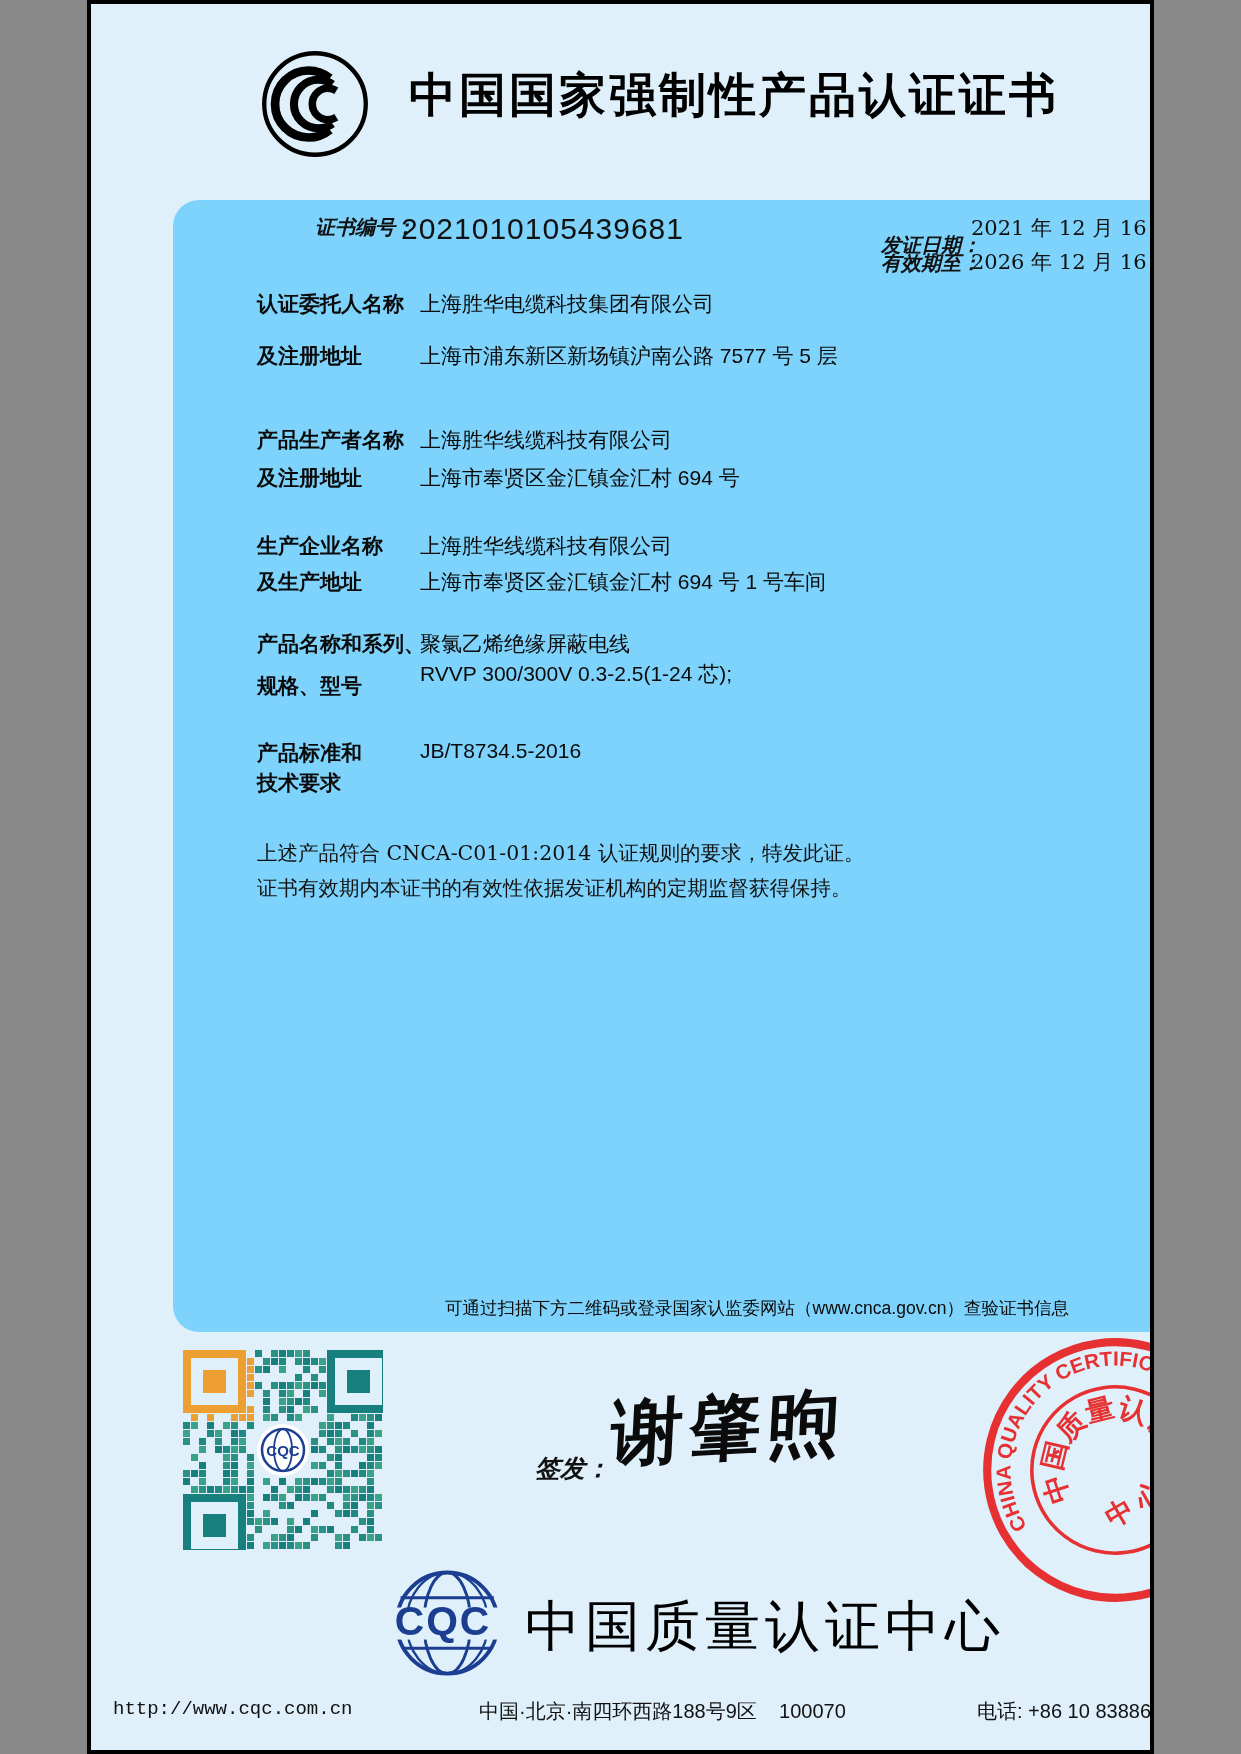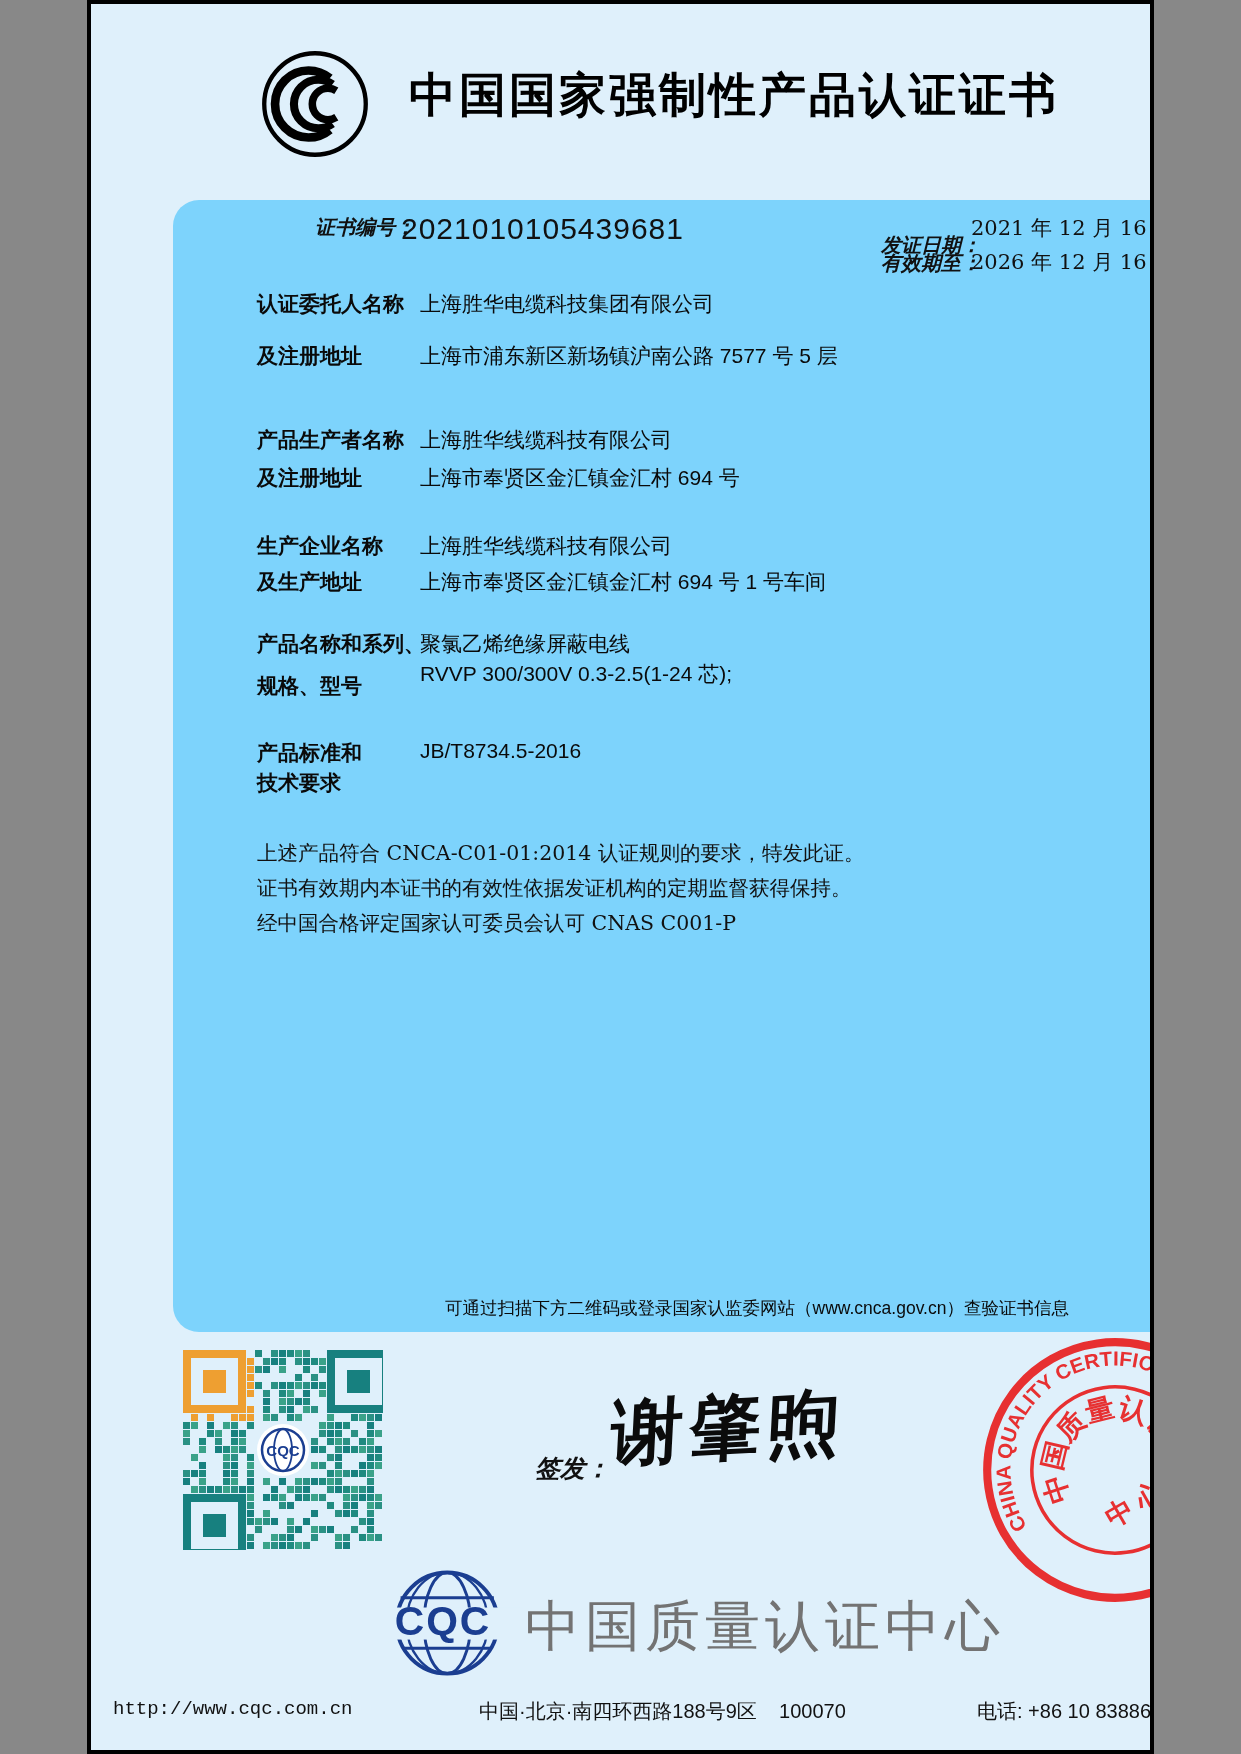--- a/index.html
+++ b/index.html
@@ -43,21 +43,21 @@
   .signature{
     position:absolute;left:520px;top:1376px;
     font-size:72px;font-weight:bold;color:#0b0b0b;
     font-family:"DejaVu Serif",serif;
     transform:rotate(-3deg) skewX(-6deg);
     letter-spacing:6px;
   }
   .cqc-globe{position:absolute;left:296px;top:1562px;width:136px;height:118px;}
   .org-name{
     position:absolute;left:434px;top:1586px;
-    font-size:55px;font-weight:500;letter-spacing:5px;color:#737373;
+    font-size:55px;font-weight:500;letter-spacing:5px;color:#000000;
   }
   .stamp{position:absolute;left:882px;top:1324px;width:284px;height:284px;opacity:.93;}
   
   .footer-website{position:absolute;left:14px;top:1694px;font-size:19px;font-family:"Liberation Mono",monospace;letter-spacing:0px;margin-left:8px;}
   .footer-address{position:absolute;left:388px;top:1694px;font-size:20px;white-space:pre;}
   .footer-phone{position:absolute;left:886px;top:1694px;font-size:20px;white-space:pre;}
 </style>
 </head>
 <body>
 
@@ -101,21 +101,20 @@
     <span class="abs val" style="left:247px;top:460px">RVVP 300/300V 0.3-2.5(1-24 芯);</span>
     <span class="abs lbl" style="left:84px;top:472px">规格、型号</span>
 
     <span class="abs lbl" style="left:84px;top:539px">产品标准和</span>
     <span class="abs val" style="left:247px;top:539px">JB/T8734.5-2016</span>
     <span class="abs lbl" style="left:84px;top:569px">技术要求</span>
 
     <div class="statements kai">
       <div>上述产品符合 CNCA-C01-01:2014 认证规则的要求，特发此证。</div>
       <div>证书有效期内本证书的有效性依据发证机构的定期监督获得保持。</div>
-      <div>经中国合格评定国家认可委员会认可 CNAS C001-P</div>
     </div>
 
     <div class="qr-note">可通过扫描下方二维码或登录国家认监委网站（www.cnca.gov.cn）查验证书信息</div>
   </div>
 
   <div class="qr-wrap">
     <svg id="qr-svg" width="200" height="200" viewBox="0 0 200 200">
         <rect x="0" y="72" width="7" height="7" fill="#1f8a80"></rect>
         <rect x="0" y="80" width="7" height="7" fill="#3aa289"></rect>
         <rect x="0" y="88" width="7" height="7" fill="#2a9184"></rect>

